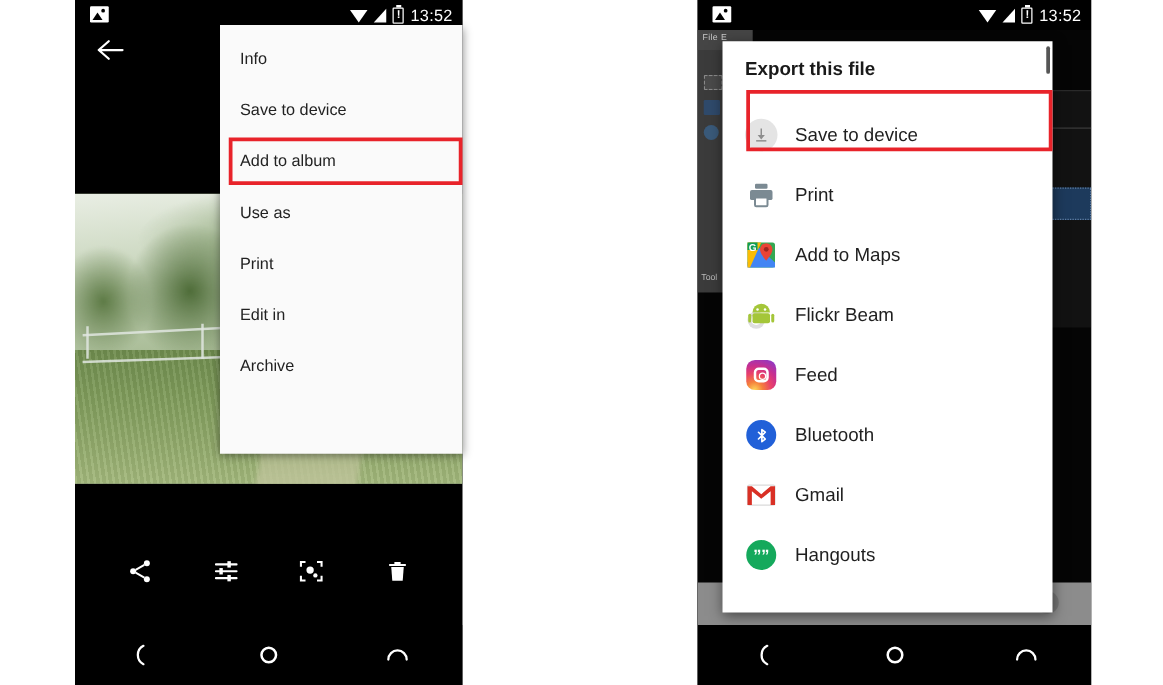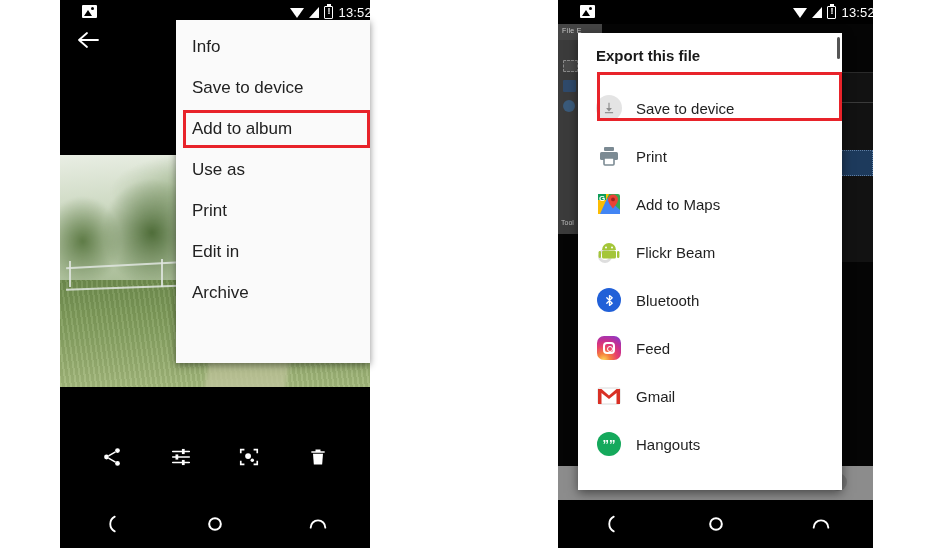--- a/index.html
+++ b/index.html
@@ -7,21 +7,21 @@
               font-family:"Liberation Sans", sans-serif; overflow:hidden; }
 
   .stage { position:relative; width:930px; height:548px; background:#fff; }
 
   
   .phone { position:absolute; background:#000; overflow:hidden; }
   #phone-left  { left:60px;  top:0; width:310px; height:548px; }
   #phone-right { left:558px; top:0; width:315px; height:548px; }
 
   
-  .statusbar { position:absolute; left:10px; top:0; width:100%; height:24px;
+  .statusbar { position:absolute; left:0; top:0; width:100%; height:24px;
                background:#000; color:#fff; }
   .sb-photo-icon { position:absolute; left:12px; top:5px; width:15px; height:13px;
                    background:#fff; border-radius:1px; }
   .sb-photo-icon::after { content:""; position:absolute; left:2px; bottom:2px;
                    width:0; height:0; border-left:4px solid transparent;
                    border-right:4px solid transparent; border-bottom:6px solid #000; }
   .sb-photo-icon::before { content:""; position:absolute; right:3px; top:2px;
                    width:3px; height:3px; background:#000; border-radius:50%; }
   .sb-right { position:absolute; right:8px; top:0; height:24px;
               display:flex; align-items:center; gap:5px; }
@@ -93,21 +93,21 @@
             background:#000; display:flex; align-items:center;
             justify-content:space-around; }
   .nav-btn { width:36px; height:36px; display:flex; align-items:center;
              justify-content:center; cursor:pointer; }
 
   
   .popup-menu { position:absolute; left:176px; top:20px; width:194px; height:343px;
                 background:#fafafa; box-shadow:0 2px 7px rgba(0,0,0,.45);
                 padding:6px 0; }
   .menu-item { height:41px; display:flex; align-items:center; padding:0 16px;
-               font-size:17px; color:#222; cursor:pointer; }
+               font-size:13px; color:#222; cursor:pointer; }
 
   .hl-box { position:absolute; border:3px solid #e8232a; pointer-events:none; }
   #hl-left { left:183px; top:110px; width:187px; height:38px; }
 
   
   .bg-editor { position:absolute; left:0; top:24px; width:100%; height:476px;
                background:#050505; overflow:hidden; }
   .ed-panel { position:absolute; left:0; top:0; width:44px; height:210px;
               background:#3b3b3b; }
   .ed-menubar { position:absolute; left:0; top:0; width:44px; height:16px;
@@ -358,38 +358,38 @@
               <rect x="20" y="11" width="2.4" height="7" rx="1.2" fill="#a4c639"></rect>
               <circle cx="9" cy="7.6" r="1" fill="#fff"></circle>
                 <circle cx="15" cy="7.6" r="1" fill="#fff"></circle>
             </svg>
           </span>
           <span class="slab">Flickr Beam</span>
         </div>
 
         <div class="share-item">
           <span class="sico">
+            <span class="ig">
+                <span class="ig-in"></span>
+              </span>
+          </span>
+          <span class="slab">Feed</span>
+        </div>
+
+        <div class="share-item">
+          <span class="sico">
             <span class="bt">
               <svg width="13" height="17" viewBox="0 0 24 24" stroke="#fff" stroke-width="2.4" fill="none">
                 <path d="M7 7 L17 17 L12 21 V3 L17 7 L7 17" stroke-linejoin="round" stroke-linecap="round"></path>
               </svg>
             </span>
           </span>
           <span class="slab">Bluetooth</span>
         </div>
 
-        <div class="share-item">
-          <span class="sico">
-            <span class="ig">
-                <span class="ig-in"></span>
-              </span>
-          </span>
-          <span class="slab">Feed</span>
-        </div>
-
 
         <div class="share-item">
           <span class="sico">
             <svg width="24" height="20" viewBox="0 0 24 20">
               <rect x="1" y="2" width="22" height="16" rx="1.5" fill="#fff" stroke="#dadada"></rect>
               <path d="M1 3 L1 18 L4.5 18 L4.5 7 L12 13 L19.5 7 L19.5 18 L23 18 L23 3 L19.5 3 L12 9.4 L4.5 3 Z" fill="#d93025"></path>
             </svg>
           </span>
           <span class="slab">Gmail</span>
         </div>

